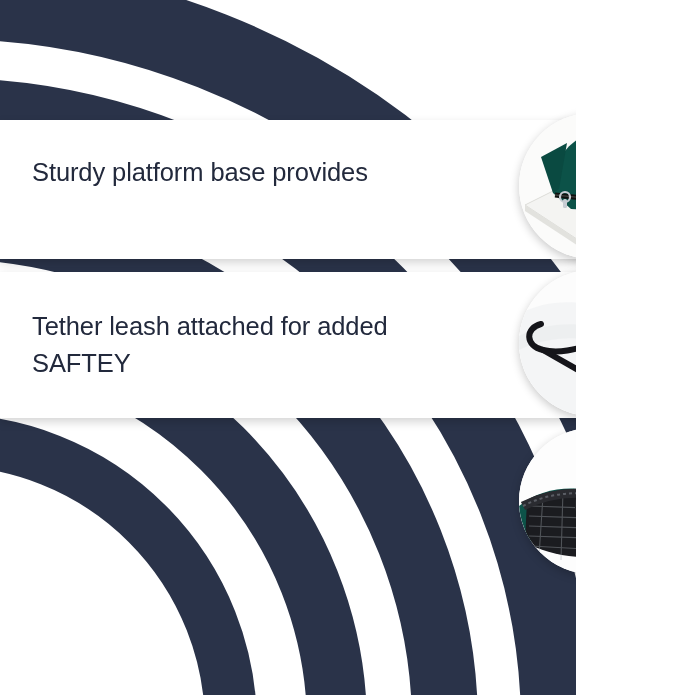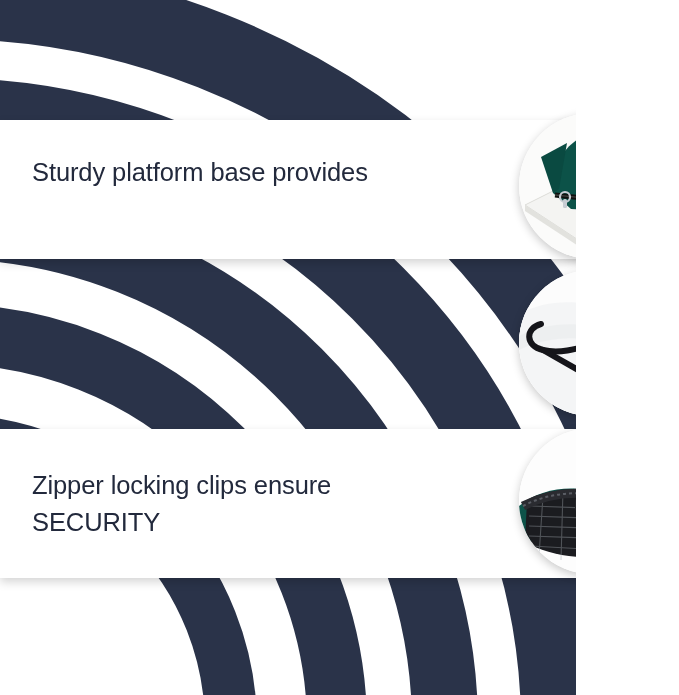--- a/index.html
+++ b/index.html
@@ -94,20 +94,23 @@
       <path d="M36,82 L134,92" stroke="#10110f" stroke-width="5" fill="none"></path>
       <path d="M36,82 L134,92" stroke="#3d3f3c" stroke-width="1.4" fill="none"></path>
 
       <path d="M34,80 L22,44 L48,30 L40,76 Z" fill="#0a4a41"></path>
 
       <circle cx="46" cy="84" r="5" fill="none" stroke="#c7ccd3" stroke-width="2.2"></circle>
       <rect x="44" y="86" width="4" height="9" rx="1.5" fill="#c7ccd3"></rect>
     </svg>
   </div>
 
+  <div class="card card-2">
+    <div class="card-text"><span>Tether leash attached for added</span><span class="line-2">SAFTEY</span></div>
+  </div>
 
   <div class="photo photo-2">
     <svg viewBox="0 0 146 146" aria-hidden="true">
       <rect x="0" y="0" width="146" height="146" fill="#fcfcfc"></rect>
 
       <path d="M0,44 C30,28 60,30 98,40 C120,46 138,56 146,64 L146,146 L0,146 Z" fill="#f4f5f6"></path>
       <path d="M0,66 C40,46 86,52 146,82 L146,96 C90,66 42,60 0,80 Z" fill="#eceef0" opacity="0.9"></path>
 
       <path d="M22,54 C6,58 6,76 24,80 C48,86 74,72 92,70" fill="none" stroke="#15151a" stroke-width="6" stroke-linecap="round"></path>
 
@@ -115,23 +118,20 @@
 
       <rect x="76" y="62" width="16" height="9" rx="2" fill="#2b2c31"></rect>
       <rect x="79" y="64" width="10" height="3" rx="1" fill="#c9ccd2"></rect>
 
       <path d="M92,70 C104,72 112,78 118,86" fill="none" stroke="#15151a" stroke-width="5" stroke-linecap="round"></path>
       <path d="M114,80 C126,82 132,90 128,98 C124,104 114,104 110,98" fill="none" stroke="#b9bec6" stroke-width="4.5" stroke-linecap="round"></path>
       <circle cx="120" cy="90" r="3" fill="#8d939c"></circle>
     </svg>
   </div>
 
-  <div class="card card-3">
-    <div class="card-text"><span>Zipper locking clips ensure</span><span class="line-2">SECURITY</span></div>
-  </div>
 
   <div class="photo photo-3">
     <svg viewBox="0 0 146 146" aria-hidden="true">
       <rect x="0" y="0" width="146" height="146" fill="#fdfdfd"></rect>
 
       <path d="M0,78 C20,62 44,58 70,62 L74,104 C48,112 20,116 0,112 Z" fill="#0d5349"></path>
 
       <path d="M8,72 C40,56 84,58 120,74 L126,120 C86,134 36,132 6,114 Z" fill="#1b1c20"></path>
       <g opacity="0.42">
         <path d="M12,78 L124,82 M10,88 L126,92 M10,98 L126,102 M10,108 L124,112 M12,118 L120,124" stroke="#9aa0a6" stroke-width="1.1" fill="none"></path>

